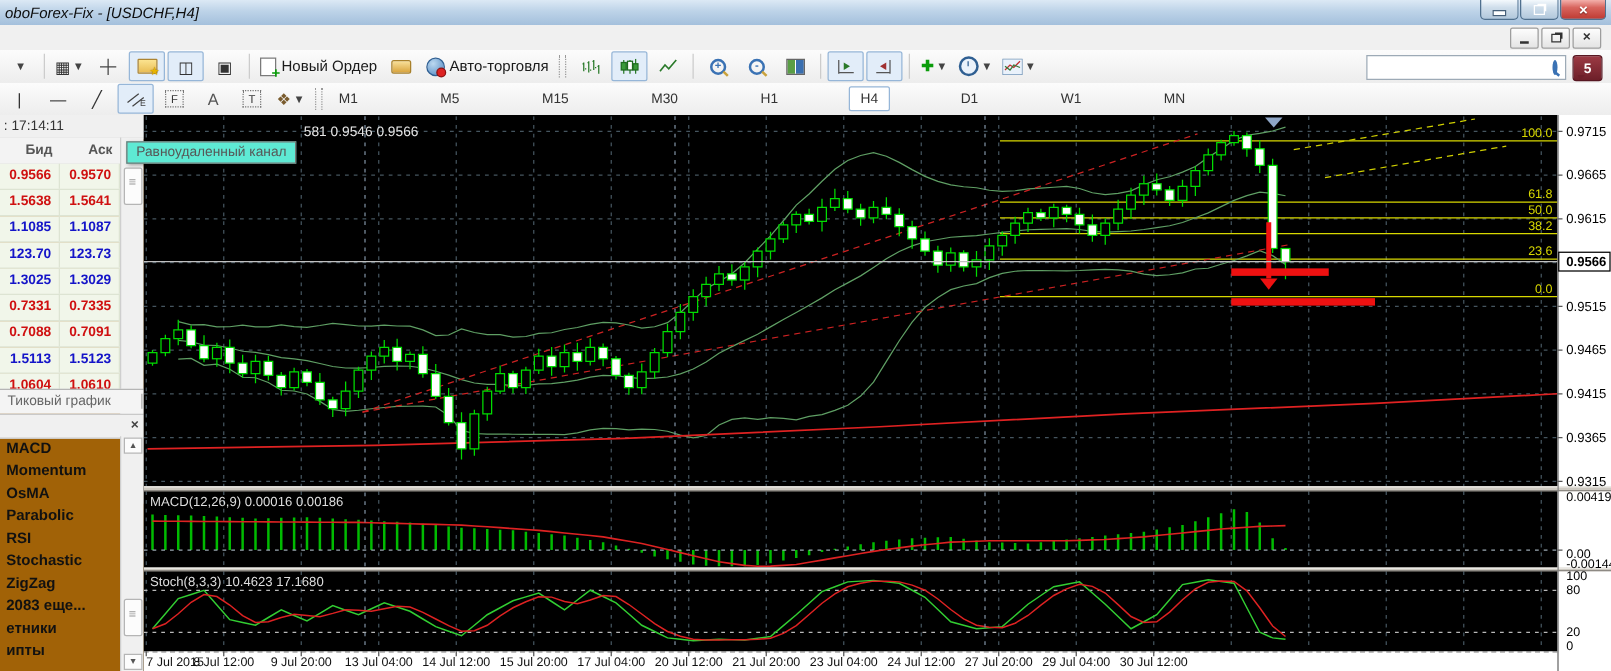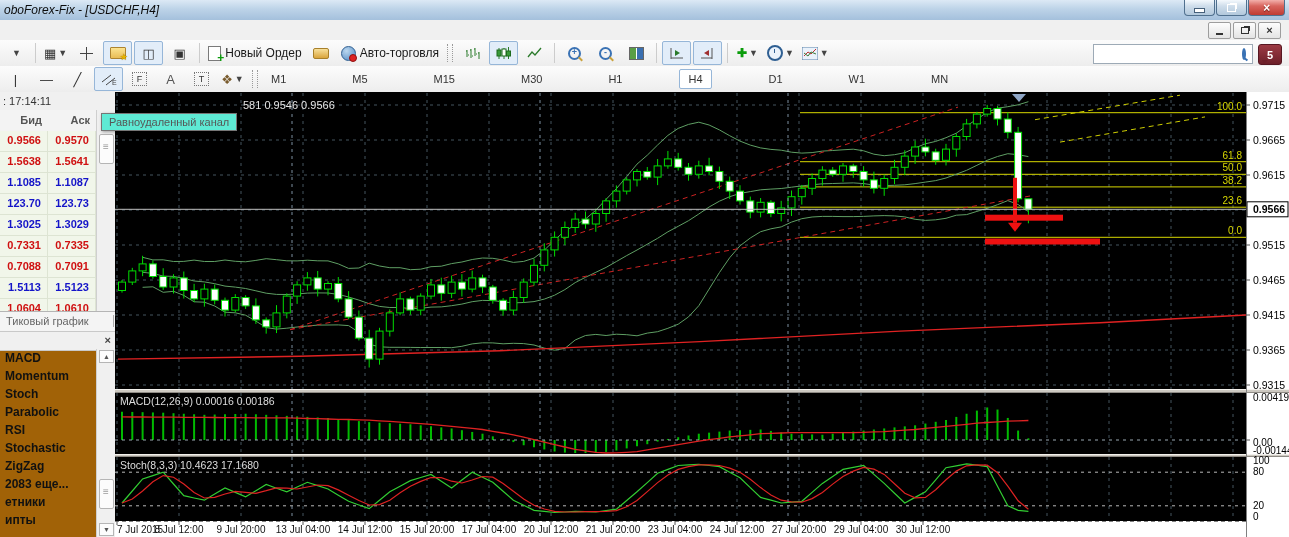--- a/index.html
+++ b/index.html
@@ -335,21 +335,21 @@
   <div class="mw-scroll">
     <div class="scroll-thumb" style="top:24px;height:28px;"></div>
   </div>
   <div class="mw-tab"><span>Тиковый график</span></div>
   <div class="nav-head">
     <span class="nav-close">×</span>
   </div>
   <div class="nav-list" id="nav-items">
       <div class="nav-item">MACD</div>
       <div class="nav-item">Momentum</div>
-      <div class="nav-item">Stoch</div>
+      <div class="nav-item">OsMA</div>
       <div class="nav-item">Parabolic</div>
       <div class="nav-item">RSI</div>
       <div class="nav-item">Stochastic</div>
       <div class="nav-item">ZigZag</div>
       <div class="nav-item">2083 еще...</div>
       <div class="nav-item">етники</div>
       <div class="nav-item">ипты</div>
     </div>
   <div class="nav-scroll">
     <div class="nav-arrow" style="top:1px;">▲</div>

